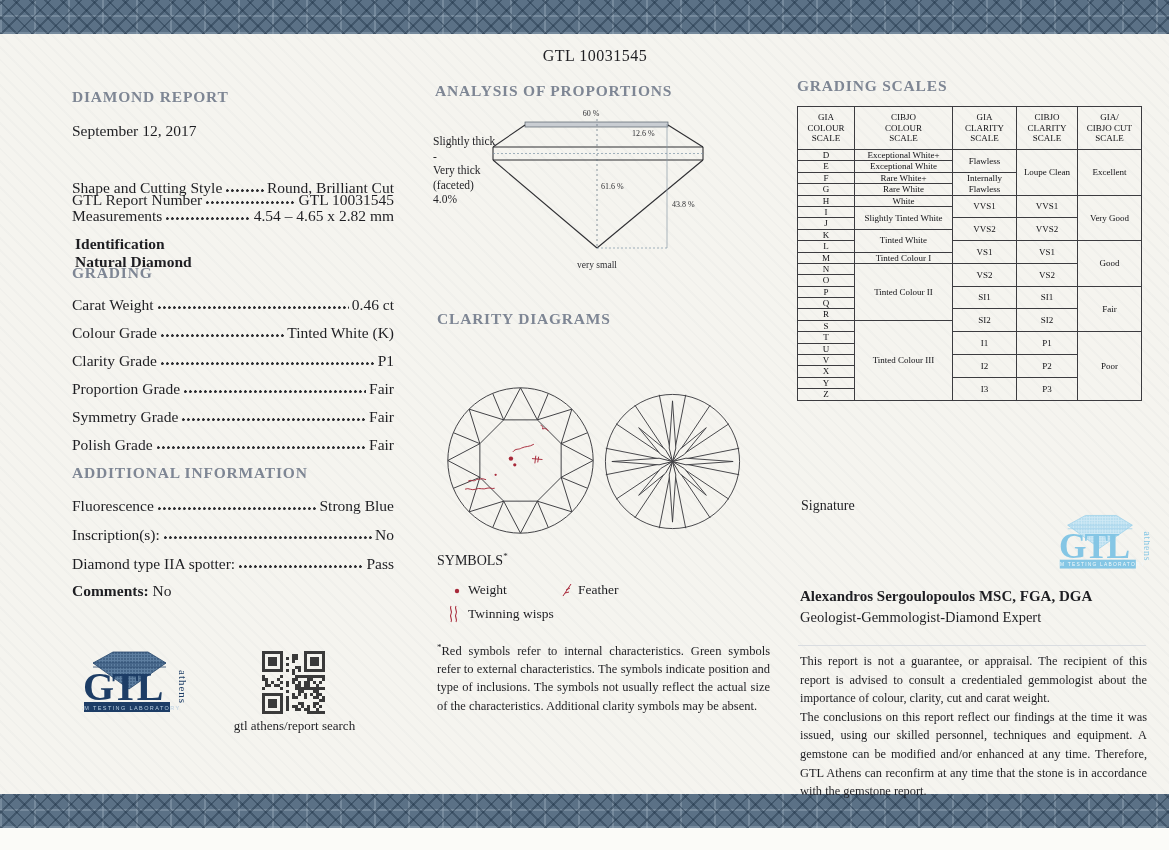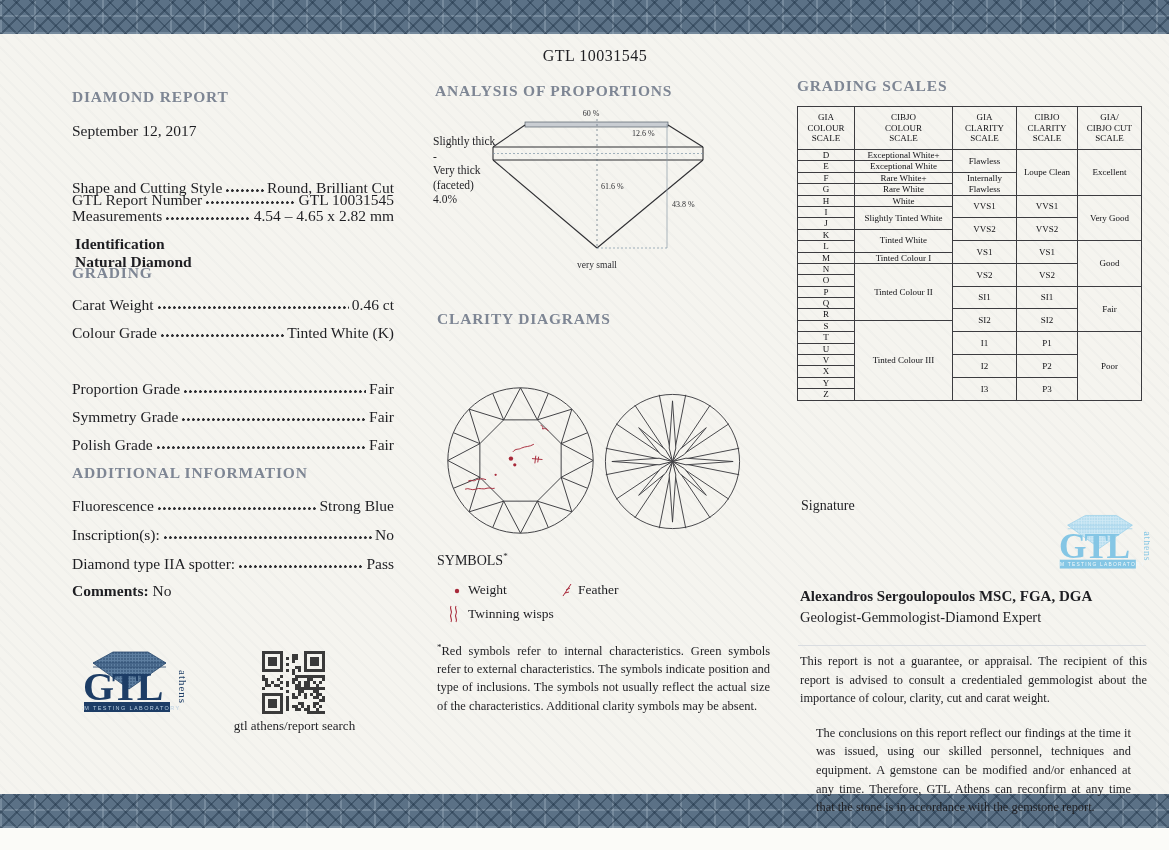--- a/index.html
+++ b/index.html
@@ -66,20 +66,25 @@
   <div class="h" style="left:72px;top:264px;">GRADING</div>
   <div class="row" style="top:296px;">
     <span>Carat Weight</span>
       <span class="dots"></span>
       <span>0.46 ct</span>
   </div>
   <div class="row" style="top:324px;">
     <span>Colour Grade</span>
       <span class="dots"></span>
       <span>Tinted White (K)</span>
+  </div>
+  <div class="row" style="top:352px;">
+    <span>Clarity Grade</span>
+      <span class="dots"></span>
+      <span>P1</span>
   </div>
   <div class="row" style="top:380px;">
     <span>Proportion Grade</span>
       <span class="dots"></span>
       <span>Fair</span>
   </div>
   <div class="row" style="top:408px;">
     <span>Symmetry Grade</span>
       <span class="dots"></span>
       <span>Fair</span>
@@ -632,16 +637,16 @@
     <text x="45" y="63.5" text-anchor="middle" font-family="Liberation Sans,sans-serif" font-size="5.5" letter-spacing="1.4" fill="#f2fafd">GEM TESTING LABORATORY</text>
   </svg>
 
   <div class="txt b" style="left:800px;top:588px;font-size:15px;">Alexandros Sergoulopoulos MSC, FGA, DGA</div>
   <div class="txt" style="left:800px;top:609px;font-size:14.5px;">Geologist-Gemmologist-Diamond Expert</div>
 
   <div style="position:absolute;left:798px;top:645px;width:348px;height:1px;background:#d9dce0;"></div>
 
   <div class="just" style="left:800px;top:652px;width:347px;font-size:12.4px;line-height:1.5;">
     <p style="margin:0;">This report is not a guarantee, or appraisal. The recipient of this report is advised to consult a credentialed gemmologist about the importance of colour, clarity, cut and carat weight.</p>
-    <p style="margin:16px;">The conclusions on this report reflect our findings at the time it was issued, using our skilled personnel, techniques and equipment. A gemstone can be modified and/or enhanced at any time. Therefore, GTL Athens can reconfirm at any time that the stone is in accordance with the gemstone report.</p>
+    <p style="margin:0;">The conclusions on this report reflect our findings at the time it was issued, using our skilled personnel, techniques and equipment. A gemstone can be modified and/or enhanced at any time. Therefore, GTL Athens can reconfirm at any time that the stone is in accordance with the gemstone report.</p>
   </div>
 
 </div>
 
 </body></html>

